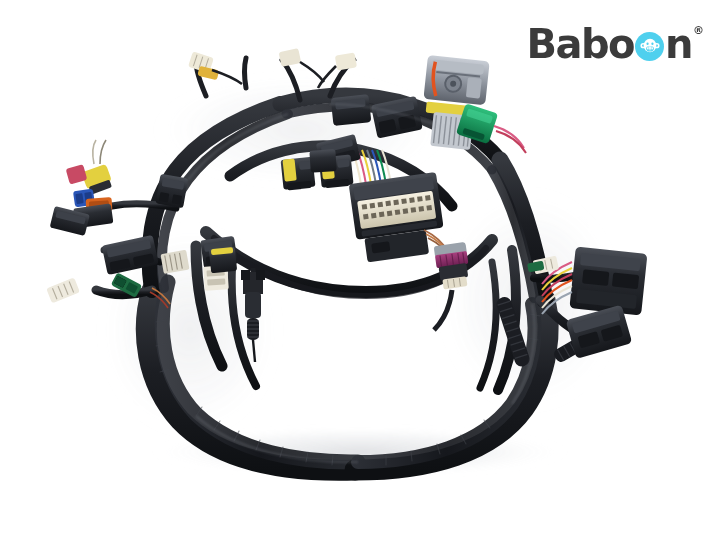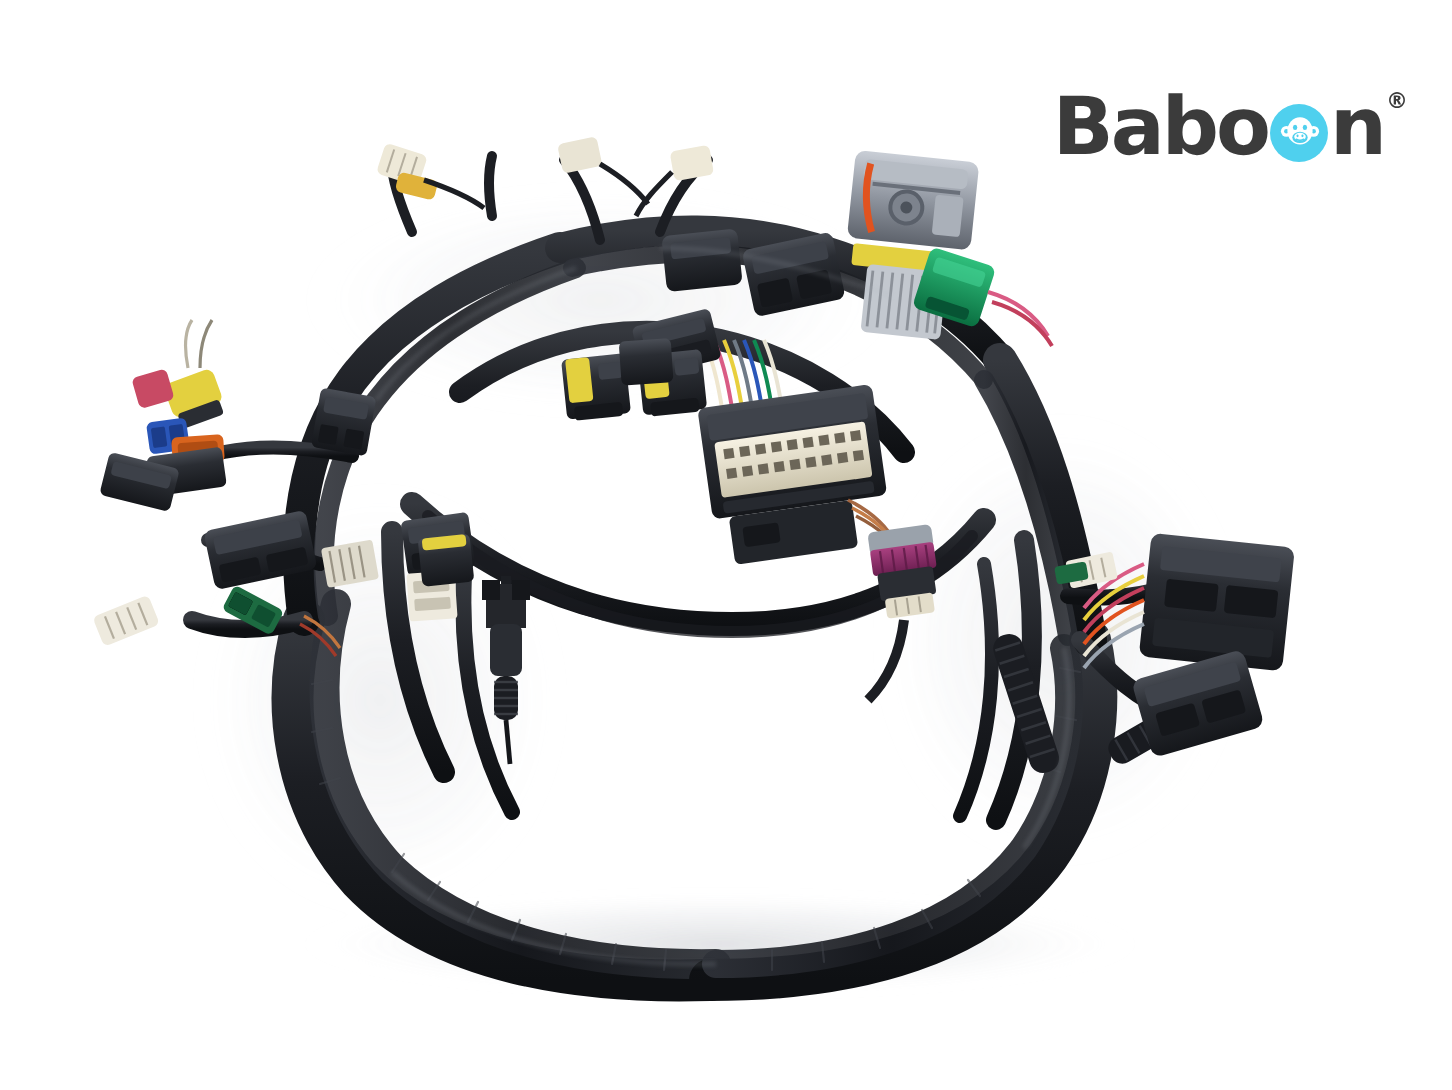--- a/index.html
+++ b/index.html
@@ -1,21 +1,21 @@
 <!DOCTYPE html>
 <html><head>
 <meta charset="utf-8">
 <style>
   html,body{margin:0;padding:0;background:#fff;}
   body{
     width:726px;height:545px;overflow:hidden;position:relative;
     font-family:"Liberation Sans",sans-serif;
     background:#ffffff;
   }
-  #stage{position:absolute;inset:0;background:#eab308;margin-top:20px;}
+  #stage{position:absolute;inset:0;background:#eab308;}
 
   
   .logo{
     position:absolute;right:22px;top:22px;
     display:flex;align-items:center;
     height:44px;
     user-select:none;
   }
   .logo-text{
     font-family:"DejaVu Sans","Liberation Sans",sans-serif;

